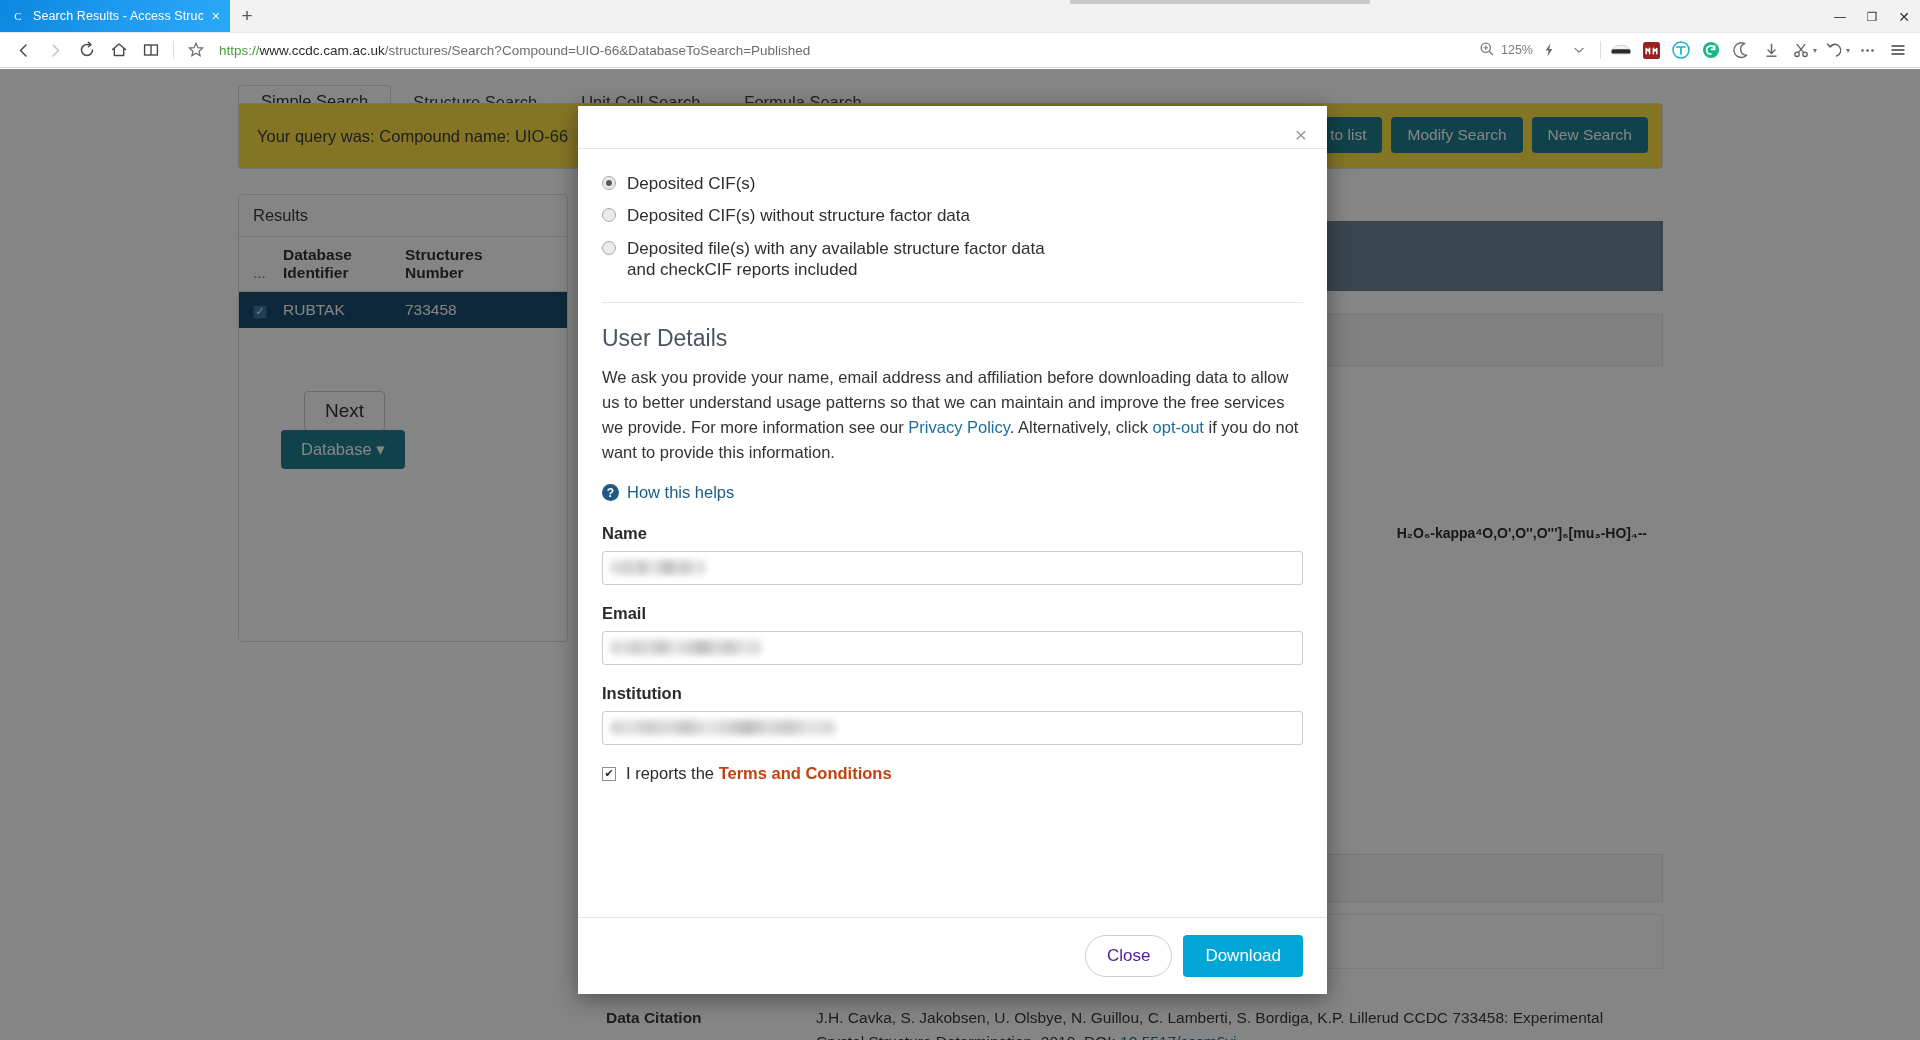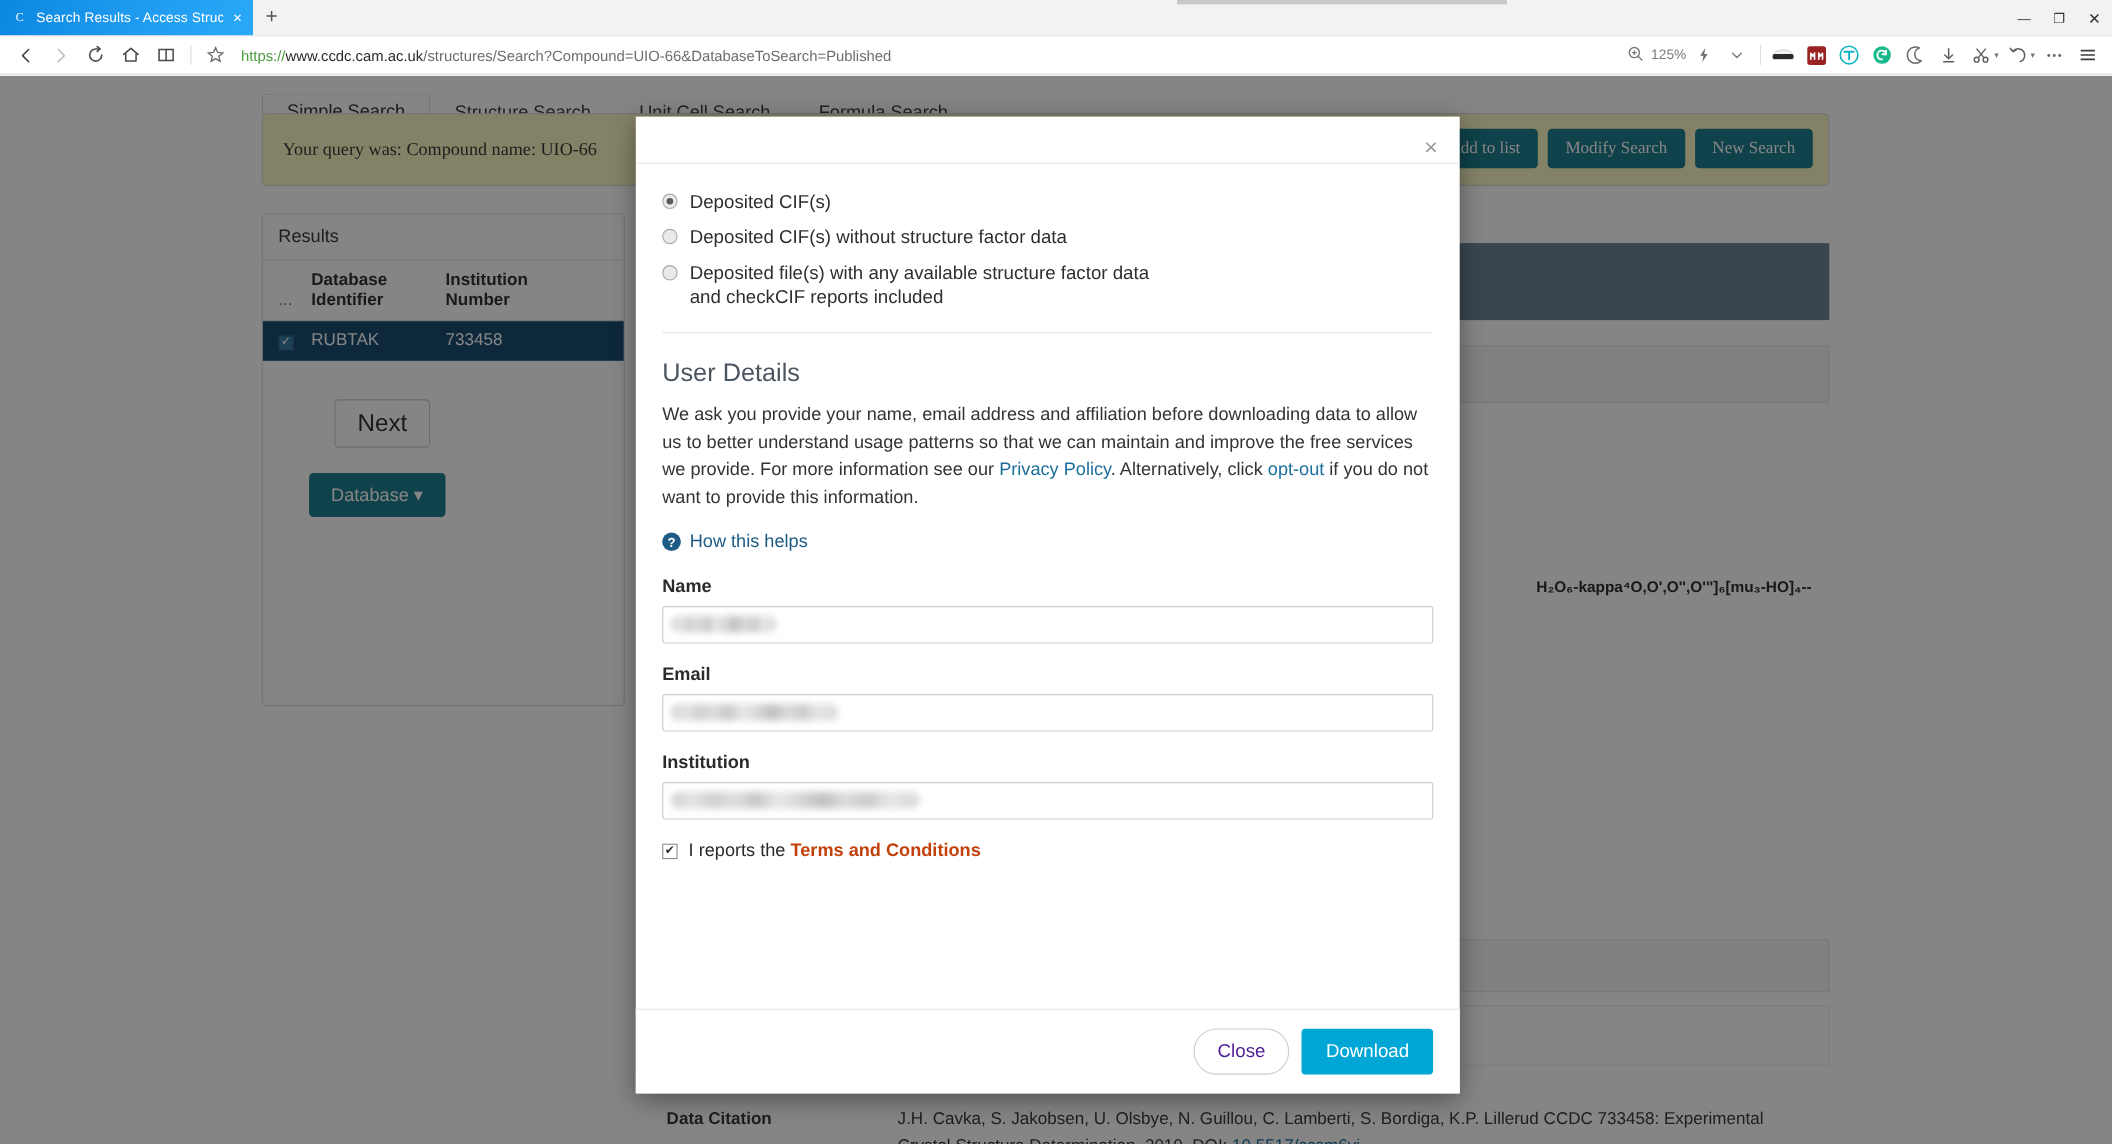--- a/index.html
+++ b/index.html
@@ -85,22 +85,22 @@
     position: absolute; left: 238px; top: 0px; display: flex; align-items: flex-end;
     font-size: 16.5px; color: #3d3d3d;
   }
   .ptab { padding: 6px 22px 9px 22px; white-space: nowrap; cursor: pointer; }
   .ptab.active {
     border: 1px solid #ddd; border-bottom: 1px solid #fff;
     background: #fff; border-radius: 4px 4px 0 0; color: #333; margin-top: 16px;
   }
   .querypanel {
     position: absolute; left: 238px; top: 34px; width: 1425px; height: 66px;
-    background: #fef9c3; border: 1px solid #ddd; border-radius: 4px;
-    display: flex; align-items: center; padding: 0 18px; font-family: Liberation Serif, serif;
+    background: #fde047; border: 1px solid #ddd; border-radius: 4px;
+    display: flex; align-items: center; padding: 0 18px;
   }
   .querytext { font-size: 16.5px; color: #3b3b3b; white-space: nowrap; }
   .qbtns { position: absolute; right: 14px; top: 13px; display: flex; gap: 9px; }
   .qbtn {
     background: #1d7f8e; color: #fff; font-size: 15.5px; padding: 9px 16px;
     border-radius: 4px; cursor: pointer; white-space: nowrap;
   }
 
   .results {
     position: absolute; left: 238px; top: 125px; width: 330px; height: 448px;
@@ -124,23 +124,23 @@
   }
   .res-row .c0 { width: 30px; }
   .res-row .c1 { width: 122px; }
   .res-row .c2 { width: 120px; }
   .res-cb {
     width: 14px; height: 14px; background: #3d7da4; border: 1px solid #2a5f80;
     display: inline-flex; align-items: center; justify-content: center;
     font-size: 11px; color: #fff; line-height: 1;
   }
   .nextbtn {
-    position: absolute; left: 65px; top: 168px; padding: 8px 20px;
+    position: absolute; left: 65px; top: 196px; padding: 8px 20px;
     border: 1px solid #ccc; border-radius: 4px; background: #fff;
-    font-size: 22px; color: #333; cursor: pointer;
+    font-size: 19px; color: #333; cursor: pointer;
   }
   .dlbtn {
     position: absolute; left: 42px; top: 235px; padding: 10px 20px;
     background: #1d7f8e; color: #fff; font-size: 16.5px; border-radius: 4px;
     cursor: pointer;
   }
 
   .detail-card {
     position: absolute; left: 590px; top: 125px; width: 1073px; height: 846px;
     background: #fff;
@@ -430,21 +430,21 @@
         <div class="qbtn">New Search</div>
       </div>
     </div>
 
     <div class="results">
       <div class="results-head">Results</div>
       <div class="res-table">
         <div class="res-th">
           <span class="c0">...</span>
           <span class="c1">Database Identifier</span>
-          <span class="c2">Institution Number</span>
+          <span class="c2">Structures Number</span>
         </div>
         <div class="res-row">
           <span class="c0"><span class="res-cb">✓</span></span>
           <span class="c1">RUBTAK</span>
           <span class="c2">733458</span>
         </div>
       </div>
       <div class="nextbtn">Next</div>
       <div class="dlbtn">Database ▾</div>
     </div>

